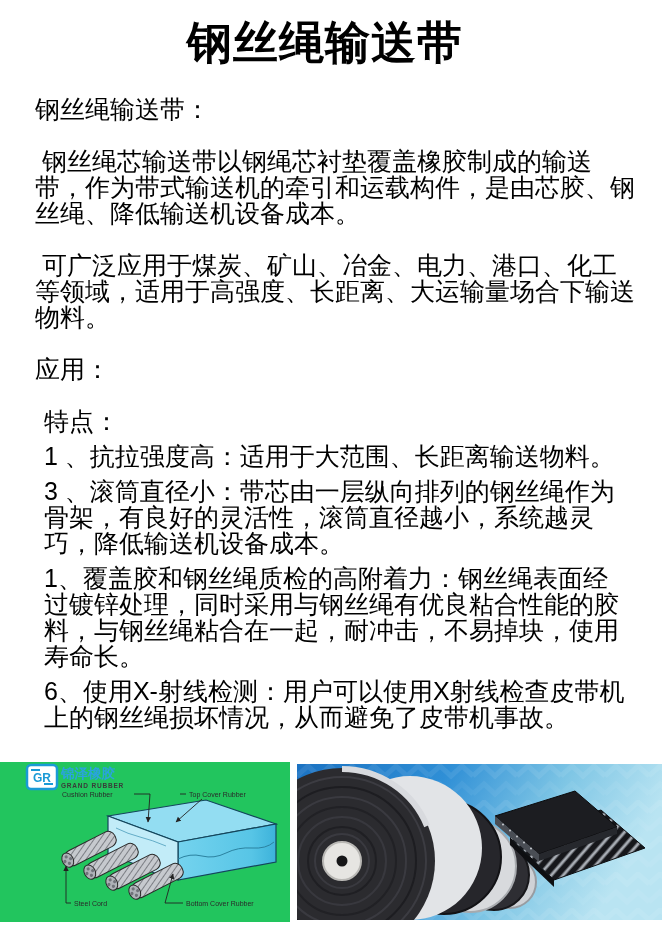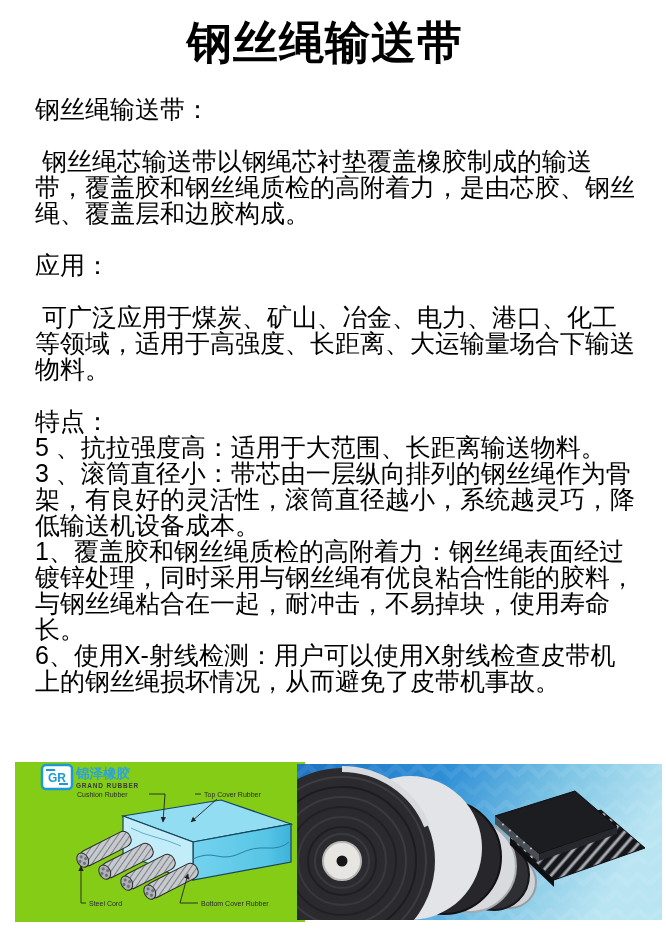--- a/index.html
+++ b/index.html
@@ -9,39 +9,39 @@
   }
   .page-title{
     margin:14px 16px 0 0;text-align:center;font-size:45px;font-weight:800;
     letter-spacing:1px;color:#000;line-height:1.3;
   }
   .doc-body{
     position:absolute;left:35px;right:30px;top:96px;
     font-size:25px;line-height:26px;color:#000;
   }
   .doc-body p{margin:0 0 26px 0;white-space:pre-wrap;}
-  .doc-body .feat{margin:0;white-space:pre-wrap;}
+  .doc-body .feat{margin:9px;white-space:pre-wrap;}
   .figures{position:absolute;left:0;top:762px;width:666px;height:160px;}
-  .fig-left{position:absolute;left:15px;top:0;width:290px;height:160px;background:#84cc16;text-align:right;}
+  .fig-left{position:absolute;left:0;top:0;width:290px;height:160px;background:#22c55e;text-align:right;}
   .fig-right{position:absolute;left:297px;top:2px;width:365px;height:156px;}
   svg{display:block;}
   .lbl{font-size:7px;fill:#2a2a2a;}
 </style>
 </head>
 <body>
 
 <h1 class="page-title">钢丝绳输送带</h1>
 
 <div class="doc-body">
   <p>钢丝绳输送带：</p>
-  <p> 钢丝绳芯输送带以钢绳芯衬垫覆盖橡胶制成的输送带，覆盖胶和钢丝绳质检的高附着力，是由芯胶、钢丝绳、覆盖层和边胶构成。</p>
+  <p> 钢丝绳芯输送带以钢绳芯衬垫覆盖橡胶制成的输送带，作为带式输送机的牵引和运载构件，是由芯胶、钢丝绳、降低输送机设备成本。</p>
+  <p> 可广泛应用于煤炭、矿山、冶金、电力、港口、化工等领域，适用于高强度、长距离、大运输量场合下输送物料。</p>
   <p>应用：</p>
-  <p> 可广泛应用于煤炭、矿山、冶金、电力、港口、化工等领域，适用于高强度、长距离、大运输量场合下输送物料。</p>
   <div class="feat">特点：</div>
-  <div class="feat">5 、抗拉强度高：适用于大范围、长距离输送物料。</div>
+  <div class="feat">1 、抗拉强度高：适用于大范围、长距离输送物料。</div>
   <div class="feat">3 、滚筒直径小：带芯由一层纵向排列的钢丝绳作为骨架，有良好的灵活性，滚筒直径越小，系统越灵巧，降低输送机设备成本。</div>
   <div class="feat">1、覆盖胶和钢丝绳质检的高附着力：钢丝绳表面经过镀锌处理，同时采用与钢丝绳有优良粘合性能的胶料，与钢丝绳粘合在一起，耐冲击，不易掉块，使用寿命长。</div>
   <div class="feat">6、使用X-射线检测：用户可以使用X射线检查皮带机上的钢丝绳损坏情况，从而避免了皮带机事故。</div>
 </div>
 
 <div class="figures">
 
   <div class="fig-left">
     <svg width="290" height="160" viewBox="0 0 290 160">
       <defs>

